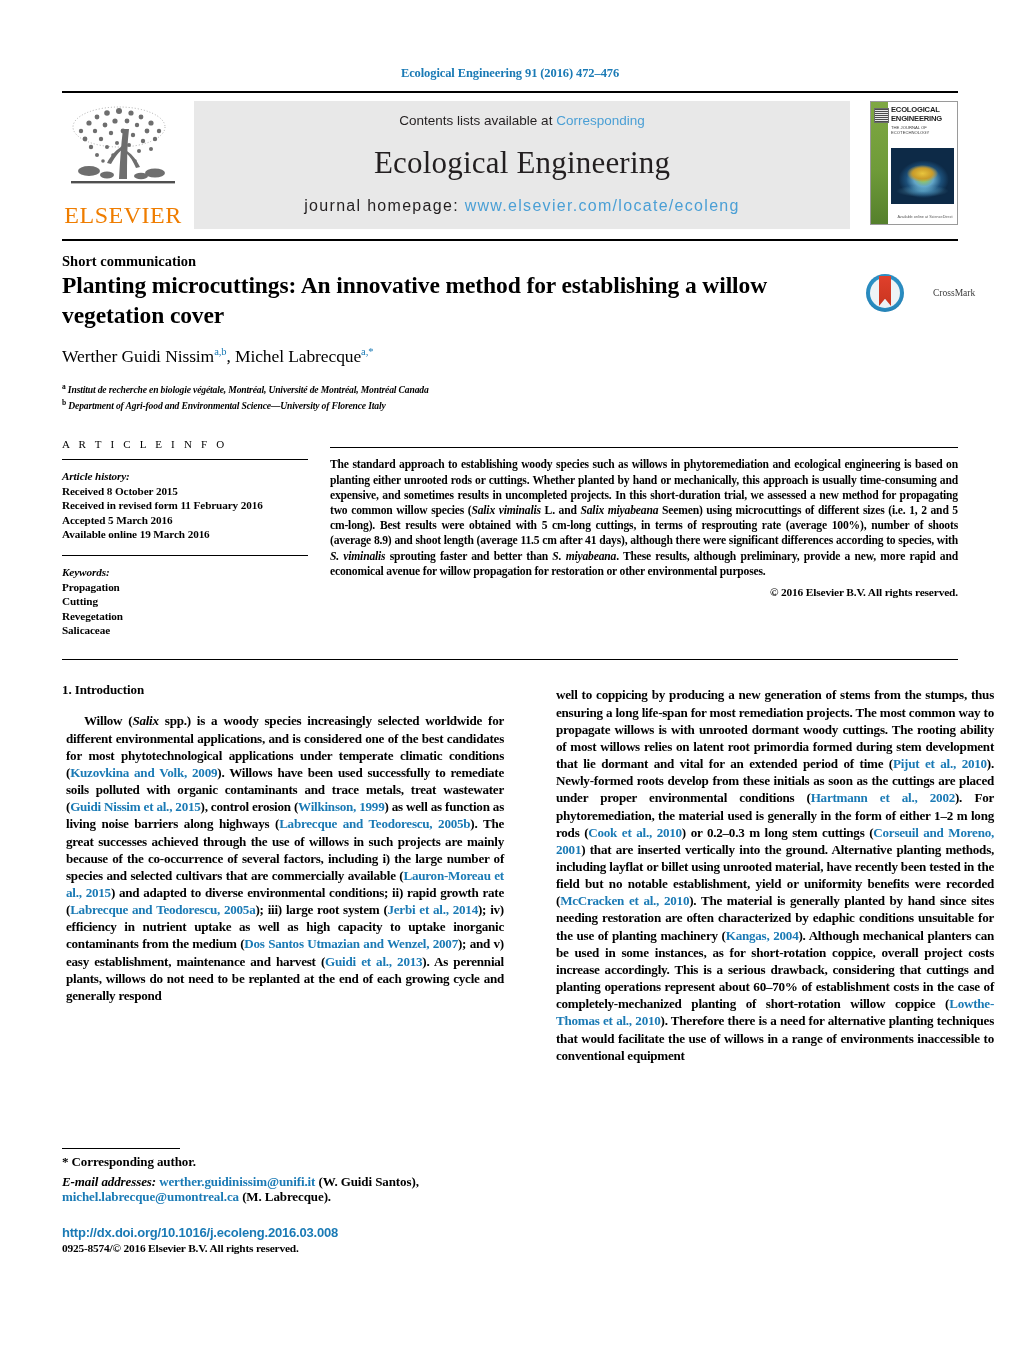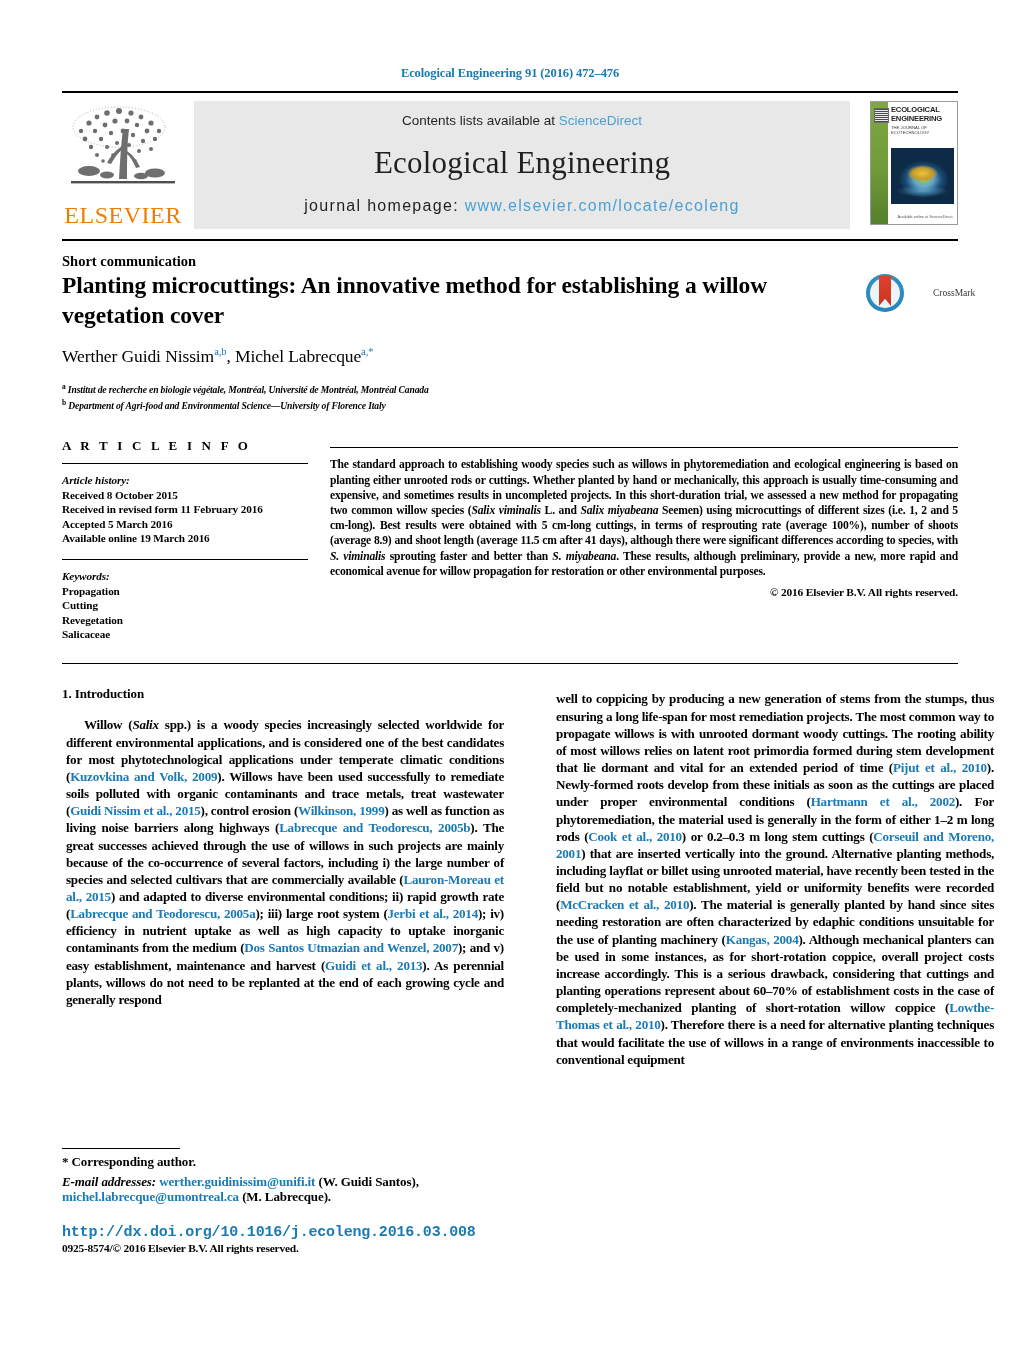--- a/index.html
+++ b/index.html
@@ -294,22 +294,22 @@
     width: 268px;
     flex: none;
     padding-right: 22px;
     box-sizing: border-box;
   }
   .col-abs {
     flex: 1 1 auto;
   }
   .caps-head {
     font-family: "Liberation Serif", serif;
-    font-size: 13px;
-    font-weight: bold;
+    font-size: 11px;
+    font-weight: normal;
     letter-spacing: 3.2px;
   }
   .hr-1 {
     border-top: 1.6px solid #000;
     margin-top: 9px;
   }
   .info-body {
     font-family: "Liberation Serif", serif;
     font-size: 11.2px;
     font-weight: bold;
@@ -396,22 +396,22 @@
     line-height: 14.4px;
     letter-spacing: -0.1px;
     margin-top: 6px;
   }
   .fn-line .em-it { font-style: italic; }
   .fn-mail { color: #1a7ab5; }
   .doi-block {
     margin-top: 22px;
   }
   .doi-line {
-    font-family: Liberation Mono, monospace;
-    font-size: 15px;
+    font-family: Liberation Sans, sans-serif;
+    font-size: 13px;
     font-weight: bold;
     color: #1a7ab5;
     line-height: 14.5px;
     letter-spacing: -0.2px;
   }
   .issn-line {
     font-family: "Liberation Serif", serif;
     font-size: 11.4px;
     font-weight: bold;
     color: #000;
@@ -478,21 +478,21 @@
             <ellipse cx="74" cy="75" rx="7" ry="3.2"></ellipse>
           </g>
           <rect x="4" y="80" width="104" height="2.4" fill="#4f4f4f"></rect>
         </svg>
       </div>
       <div class="elsevier-word">ELSEVIER</div>
     </div>
 
     <div class="banner-center">
       <div class="contents-line">
-        <span>Contents lists available at </span><span class="sd">ScienceDirect</span>
+        <span>Contents lists available at </span><span class="sd">Corresponding</span>
       </div>
       <div class="journal-title">Ecological Engineering</div>
       <div class="homepage-line">
         <span>journal homepage: </span><span class="url">www.elsevier.com/locate/ecoleng</span>
       </div>
     </div>
 
     <div class="banner-right">
       <div class="cover">
         <div class="cover-band"></div>

